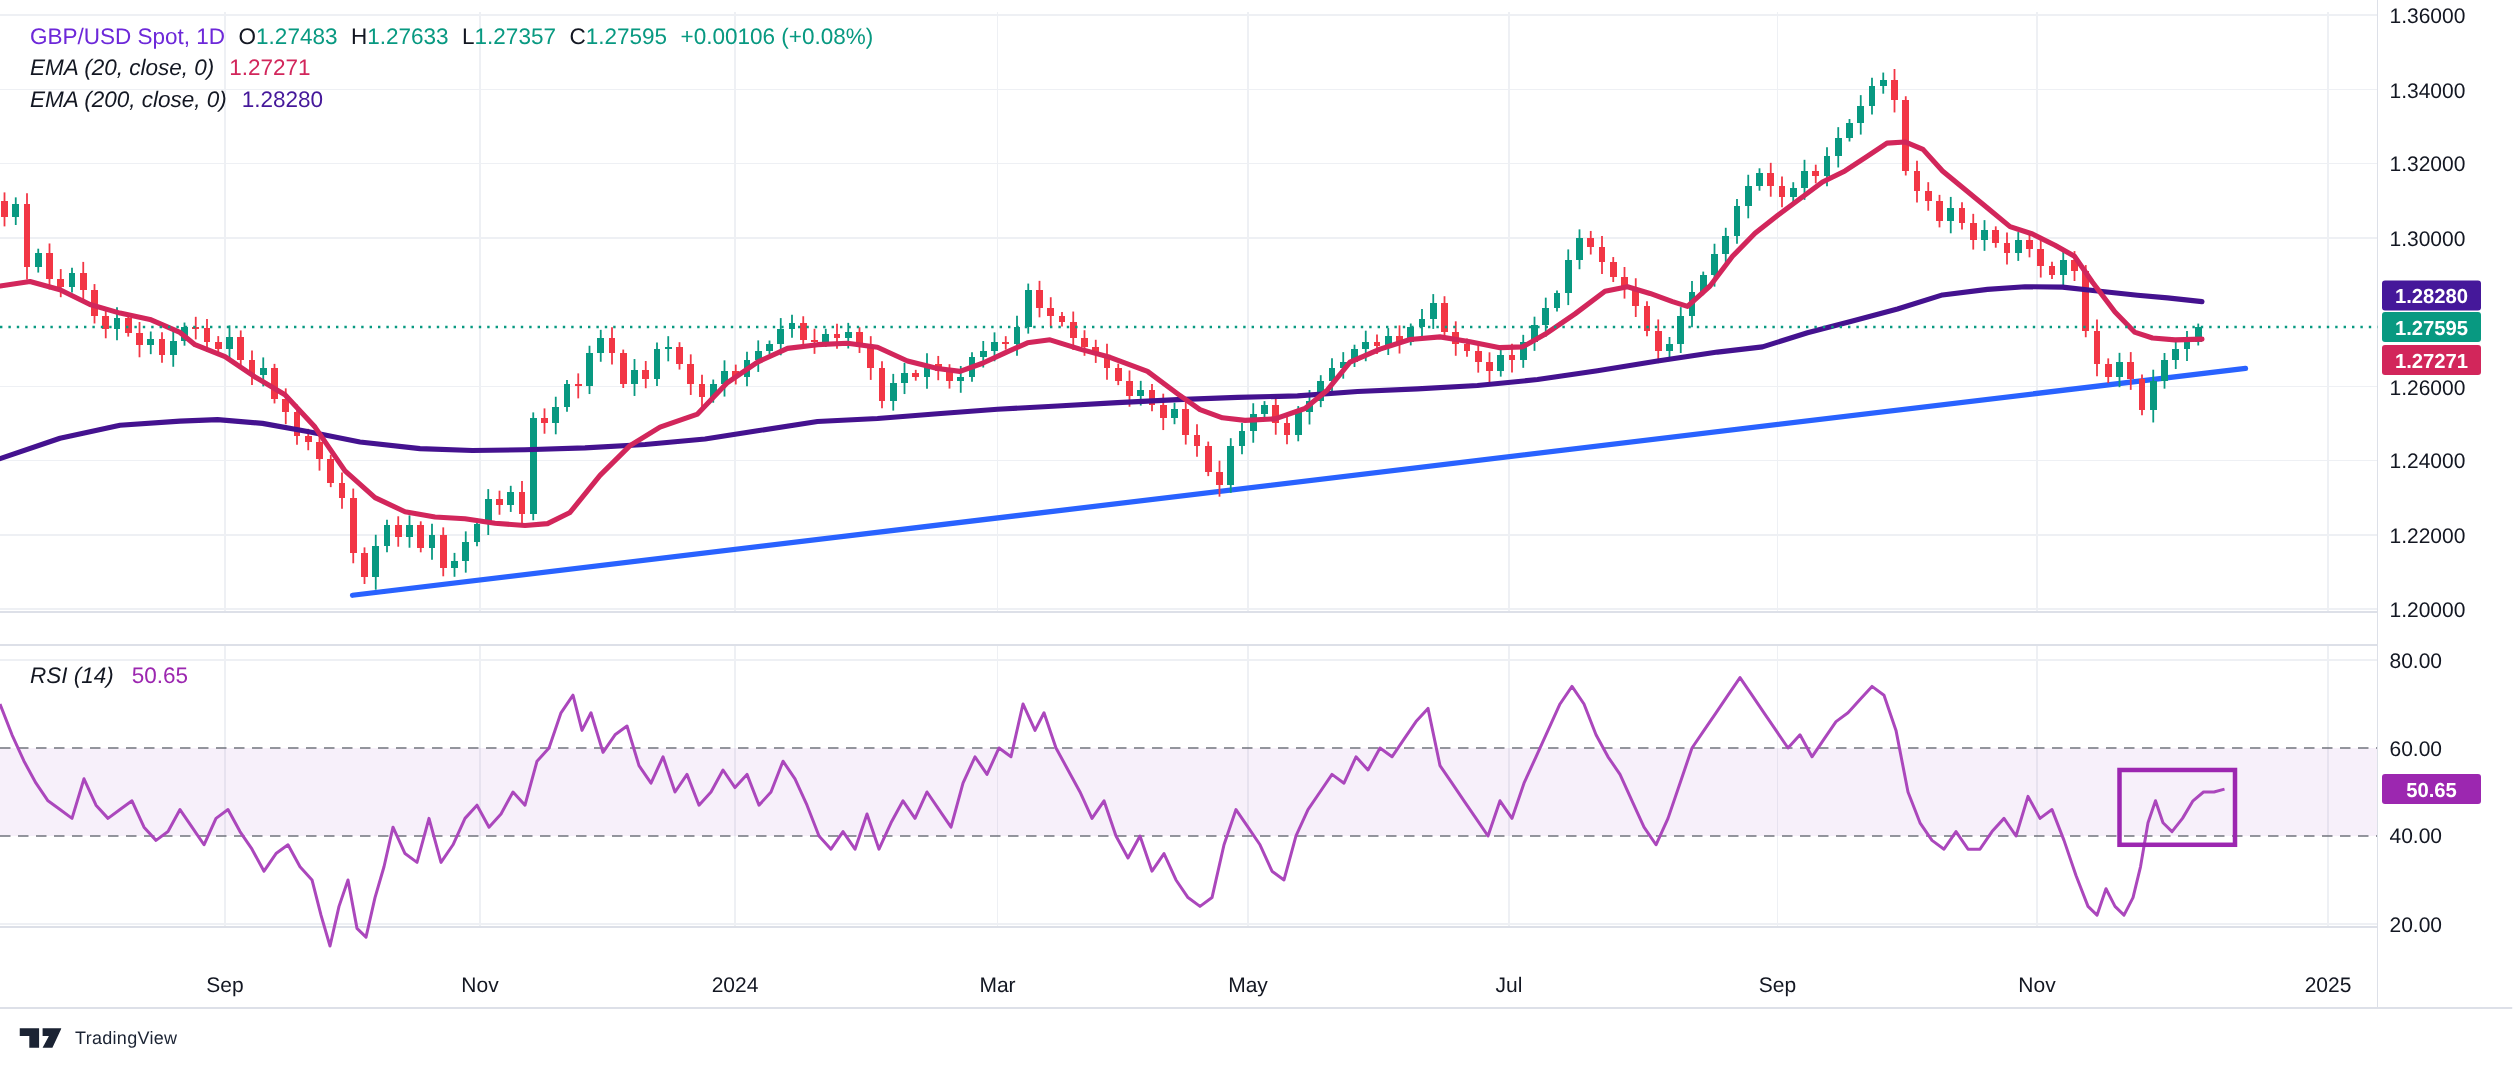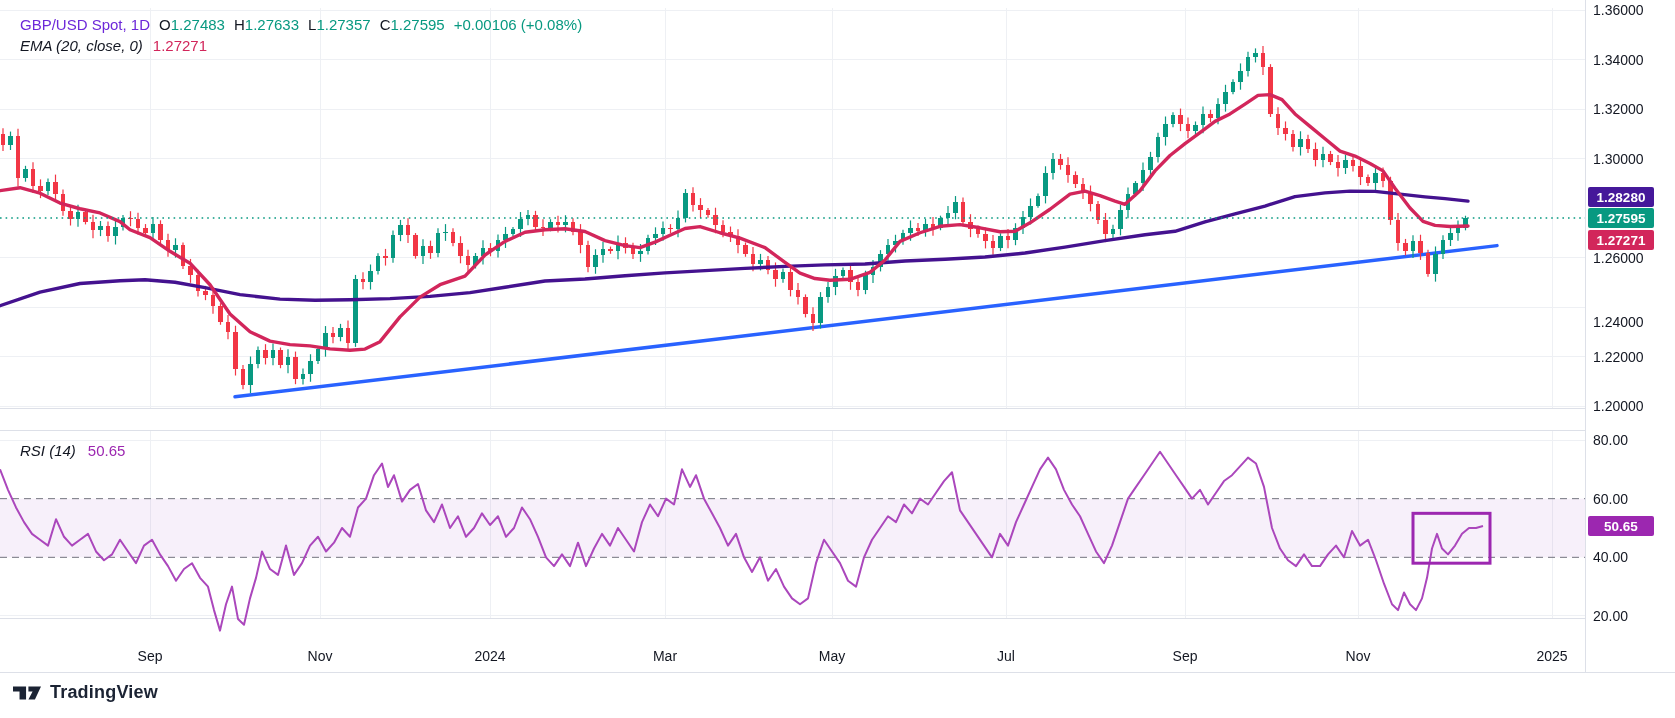--- a/index.html
+++ b/index.html
@@ -18,21 +18,21 @@
   .v.crimson{color:var(--crimson);}
   .v.purple{color:var(--purple);}
   .rsi-legend{position:absolute;left:20px;top:441px;font-size:15px;height:20px;line-height:20px;}
   .rsi-legend .val{color:var(--rsibadge);margin-left:12px;}
   .axis-label{position:absolute;left:1593px;font-size:14px;line-height:16px;color:#131722;}
   .badge{position:absolute;left:1588px;width:66px;height:20px;border-radius:2px;color:#fff;
          font-weight:700;font-size:13.5px;display:flex;align-items:center;justify-content:center;}
   .tick-label{position:absolute;transform:translateX(-50%);top:648px;font-size:14px;color:#131722;}
   .tick-label.bold{font-weight:400;}
   .logo{position:absolute;left:13px;top:682px;display:flex;align-items:center;pointer-events:auto;}
-  .logo-text{margin-left:9px;font-size:18px;font-weight:700;color:#1b2333;letter-spacing:0.2px;}
+  .logo-text{margin-left:9px;font-size:12px;font-weight:400;color:#1b2333;letter-spacing:0.2px;}
 </style>
 </head>
 <body>
 
 <div id="app">
   <svg id="chart-svg" width="1675" height="718">
       <line x1="150" x2="150" y1="8" y2="408" stroke="#eef0f4" shape-rendering="crispEdges"></line>
       <line x1="150" x2="150" y1="430" y2="618" stroke="#eef0f4" shape-rendering="crispEdges"></line>
       <line x1="320" x2="320" y1="8" y2="408" stroke="#eef0f4" shape-rendering="crispEdges"></line>
       <line x1="320" x2="320" y1="430" y2="618" stroke="#eef0f4" shape-rendering="crispEdges"></line>
@@ -469,33 +469,36 @@
     </svg>
 
   <div id="overlay">
     <div class="legend">
       <div class="lrow">
         <span class="sym">GBP/USD Spot, 1D</span><span id="ohlc-container"><span class="ohlc-k">O</span><span class="ohlc-v">1.27483</span><span class="ohlc-k">H</span><span class="ohlc-v">1.27633</span><span class="ohlc-k">L</span><span class="ohlc-v">1.27357</span><span class="ohlc-k">C</span><span class="ohlc-v">1.27595</span></span><span class="chg">+0.00106 (+0.08%)</span>
       </div>
       <div class="lrow">
         <span class="ind-label">EMA (20, close, 0)</span><span class="v crimson">1.27271</span>
       </div>
+      <div class="lrow">
+        <span class="ind-label">EMA (200, close, 0)</span><span class="v purple">1.28280</span>
+      </div>
     </div>
 
     <div class="rsi-legend">
       <span class="ind-label">RSI (14)</span><span class="val">50.65</span>
     </div>
 
     <div id="price-axis">
         <div class="axis-label" style="top: 2px;">1.36000</div>
         <div class="axis-label" style="top: 51.5px;">1.34000</div>
         <div class="axis-label" style="top: 101px; text-align: center;">1.32000</div>
         <div class="axis-label" style="top: 150.5px;">1.30000</div>
         <div class="axis-label" style="top: 249.5px;">1.26000</div>
-        <div class="axis-label" style="top: 299px; margin-top: 15px;">1.24000</div>
+        <div class="axis-label" style="top: 299px;">1.24000</div>
         <div class="axis-label" style="top: 348.5px;">1.22000</div>
         <div class="axis-label" style="top: 398px;">1.20000</div>
         <div class="badge" style="top: 187px; background: rgb(69, 24, 154);">1.28280</div>
         <div class="badge" style="top: 208px; background: rgb(8, 153, 129);">1.27595</div>
         <div class="badge" style="top: 230px; background: rgb(210, 38, 91);">1.27271</div>
       </div>
     <div id="rsi-axis">
         <div class="axis-label" style="top: 432px;">80.00</div>
         <div class="axis-label" style="top: 490.66px;">60.00</div>
         <div class="axis-label" style="top: 549.32px;">40.00</div>

